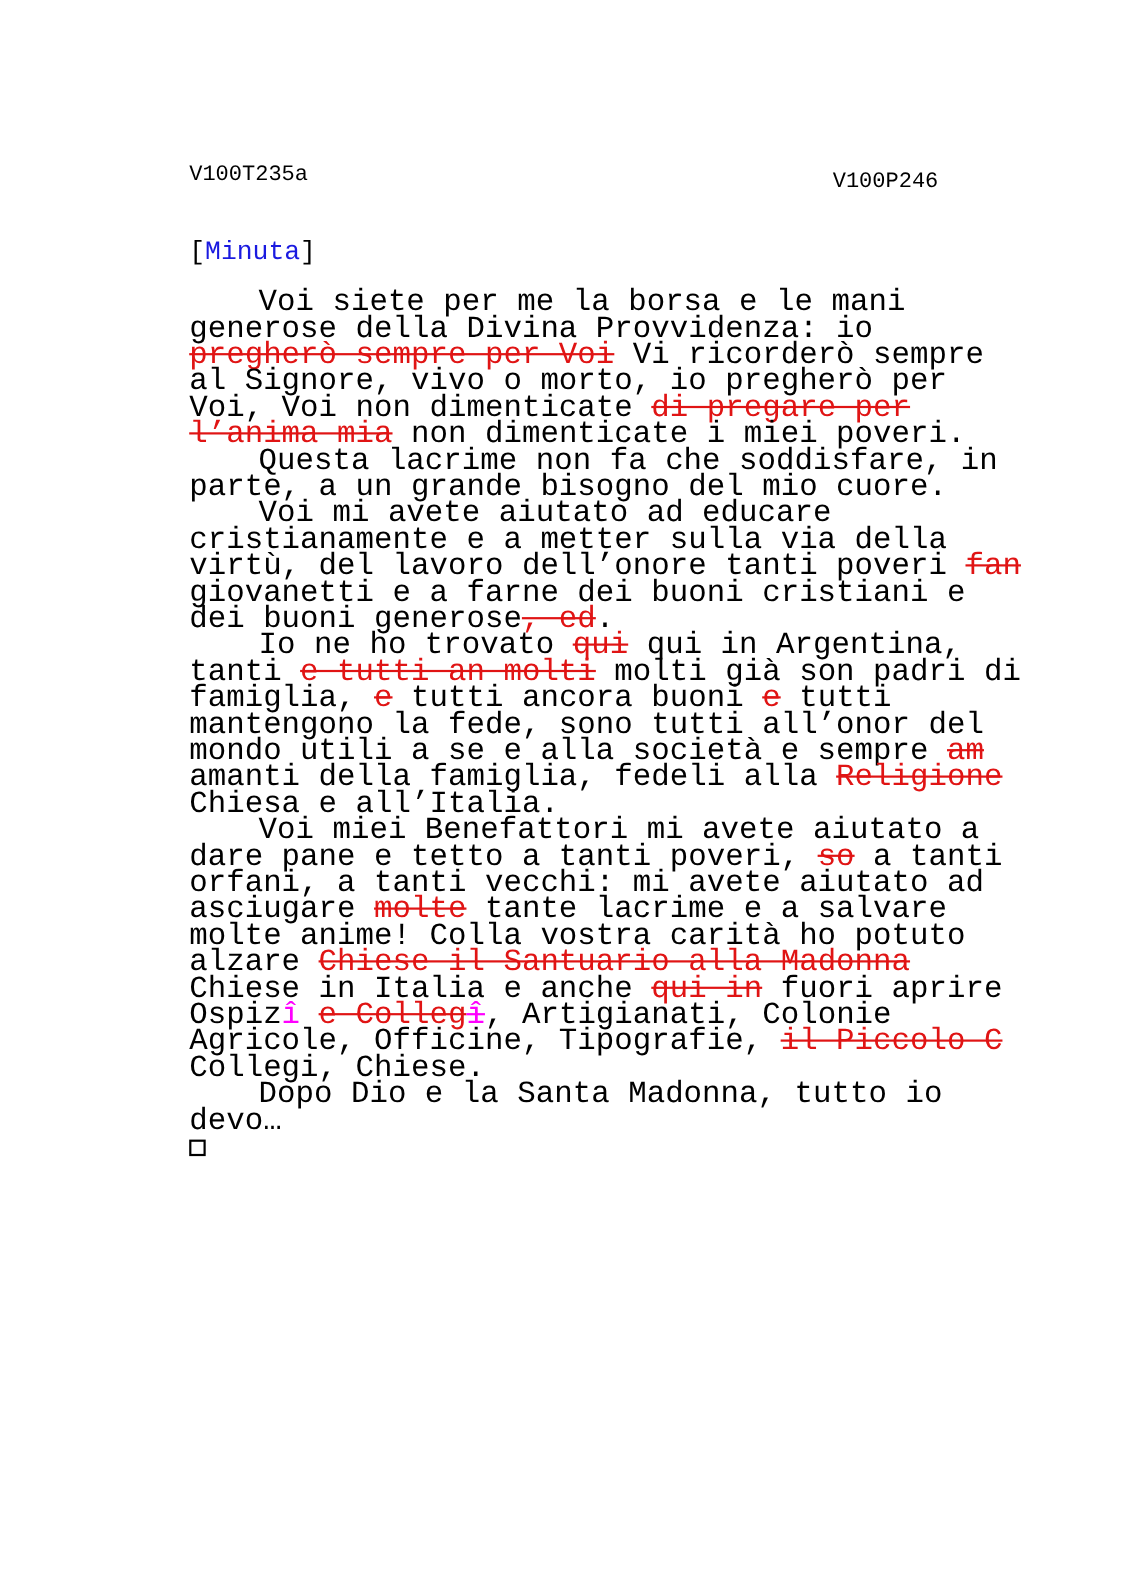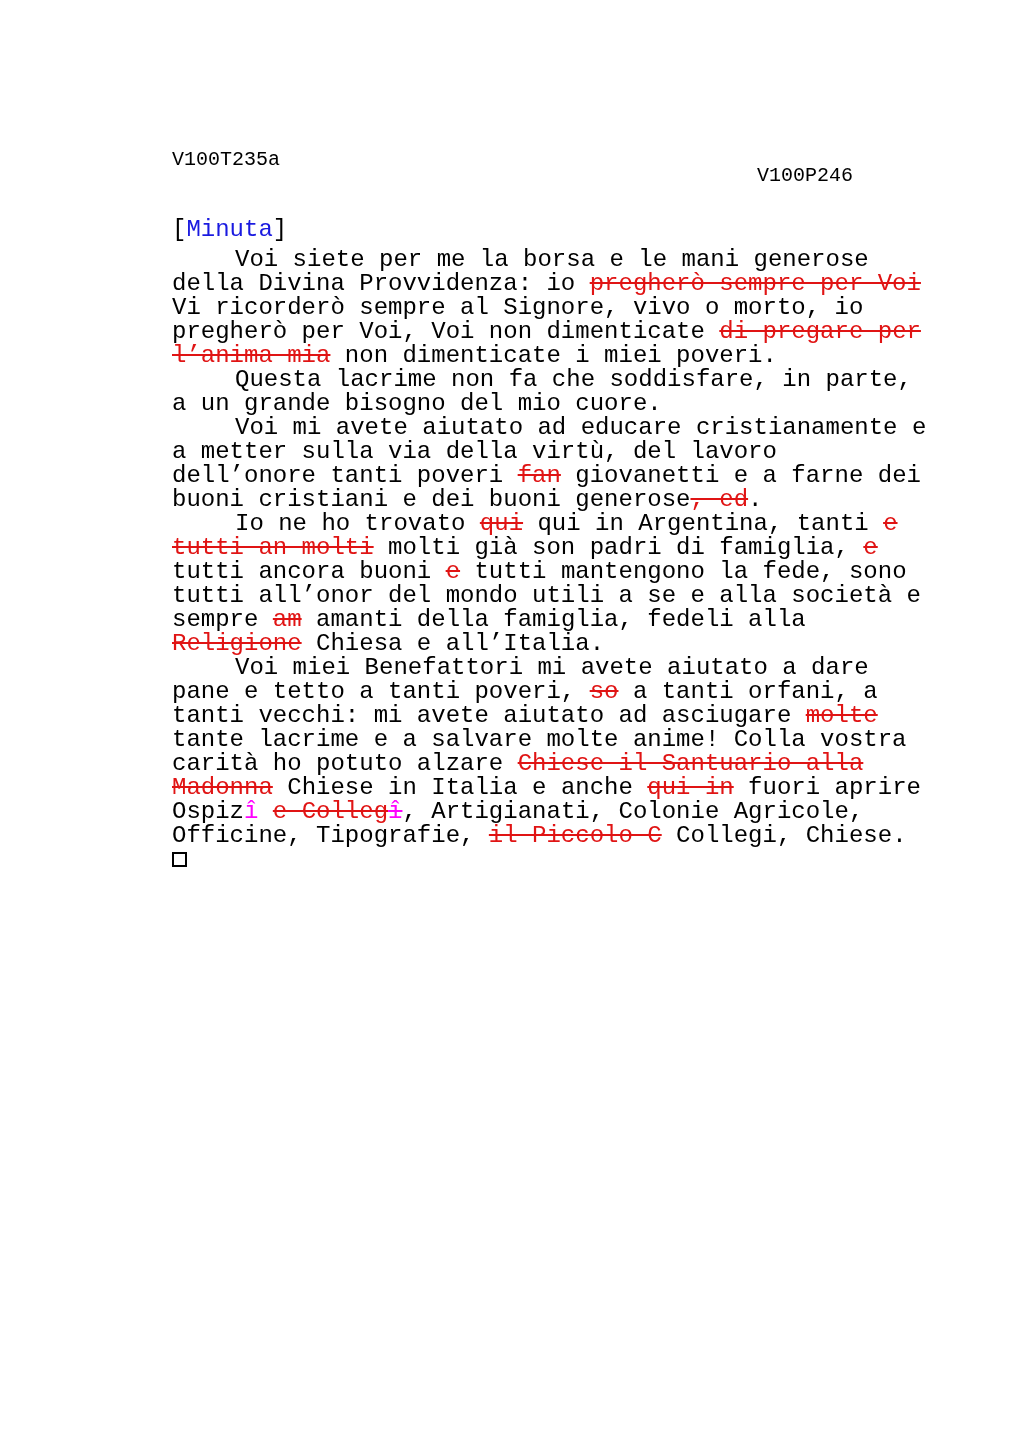--- a/index.html
+++ b/index.html
@@ -24,33 +24,33 @@
   }
   .header-row {
     position: relative;
     height: 24px;
     font-size: 20px;
     line-height: 24px;
   }
   .header-right {
     position: absolute;
     left: 585px;
-    top: 16px;
+    top: 6px;
   }
   .minuta-line {
     margin-top: 46px;
     font-size: 24px;
     line-height: 24px;
   }
   .annotation-blue {
     color: var(--annotation-blue, #1a1ae0);
   }
   .letter-body {
-    margin-top: 6px;
-    font-size: 24px;
+    margin-top: 22px;
+    font-size: 28px;
     line-height: 24px;
   }
   .para {
     margin: 0;
     text-indent: 63px;
     text-align: left;
   }
   .para.no-indent {
     text-indent: 0;
   }
@@ -84,16 +84,17 @@
   </div>
 
   <div class="minuta-line"><span>[</span><span class="annotation-blue">Minuta</span><span>]</span></div>
 
   <div class="letter-body" id="letter-body">
       <p class="para"><span>Voi siete per me la borsa e le mani generose della Divina Provvidenza: io </span><span class="run-del">pregherò sempre per Voi</span><span> Vi ricorderò sempre al Signore, vivo o morto, io pregherò per Voi, Voi non dimenticate </span><span class="run-del">di pregare per l’anima mia</span><span> non dimenticate i miei poveri.</span></p>
       <p class="para"><span>Questa lacrime non fa che soddisfare, in parte, a un grande bisogno del mio cuore.</span></p>
       <p class="para"><span>Voi mi avete aiutato ad educare cristianamente e a metter sulla via della virtù, del lavoro dell’onore tanti poveri </span><span class="run-del">fan</span><span> giovanetti e a farne dei buoni cristiani e dei buoni generose</span><span class="run-del">, ed</span><span>.</span></p>
       <p class="para"><span>Io ne ho trovato </span><span class="run-del">qui</span><span> qui in Argentina, tanti </span><span class="run-del">e tutti an molti</span><span> molti già son padri di famiglia, </span><span class="run-del">e</span><span> tutti ancora buoni </span><span class="run-del">e</span><span> tutti mantengono la fede, sono tutti all’onor del mondo utili a se e alla società e sempre </span><span class="run-del">am</span><span> amanti della famiglia, fedeli alla </span><span class="run-del">Religione</span><span> Chiesa e all’Italia.</span></p>
       <p class="para"><span>Voi miei Benefattori mi avete aiutato a dare pane e tetto a tanti poveri, </span><span class="run-del">so</span><span> a tanti orfani, a tanti vecchi: mi avete aiutato ad asciugare </span><span class="run-del">molte</span><span> tante lacrime e a salvare molte anime! Colla vostra carità ho potuto alzare </span><span class="run-del">Chiese il Santuario alla Madonna</span><span> Chiese in Italia e anche </span><span class="run-del">qui in</span><span> fuori aprire Ospiz</span><span class="run-mag">î</span><span> </span><span class="run-del">e Colleg</span><span class="run-mag-del">î</span><span>, Artigianati, Colonie Agricole, Officine, Tipografie, </span><span class="run-del">il Piccolo C</span><span> Collegi, Chiese.</span></p>
+      <p class="para"><span>Dopo Dio e la Santa Madonna, tutto io devo…</span></p>
       <p class="para no-indent"><span class="end-square"></span></p>
     </div>
 
 </div>
 
 </body></html>

